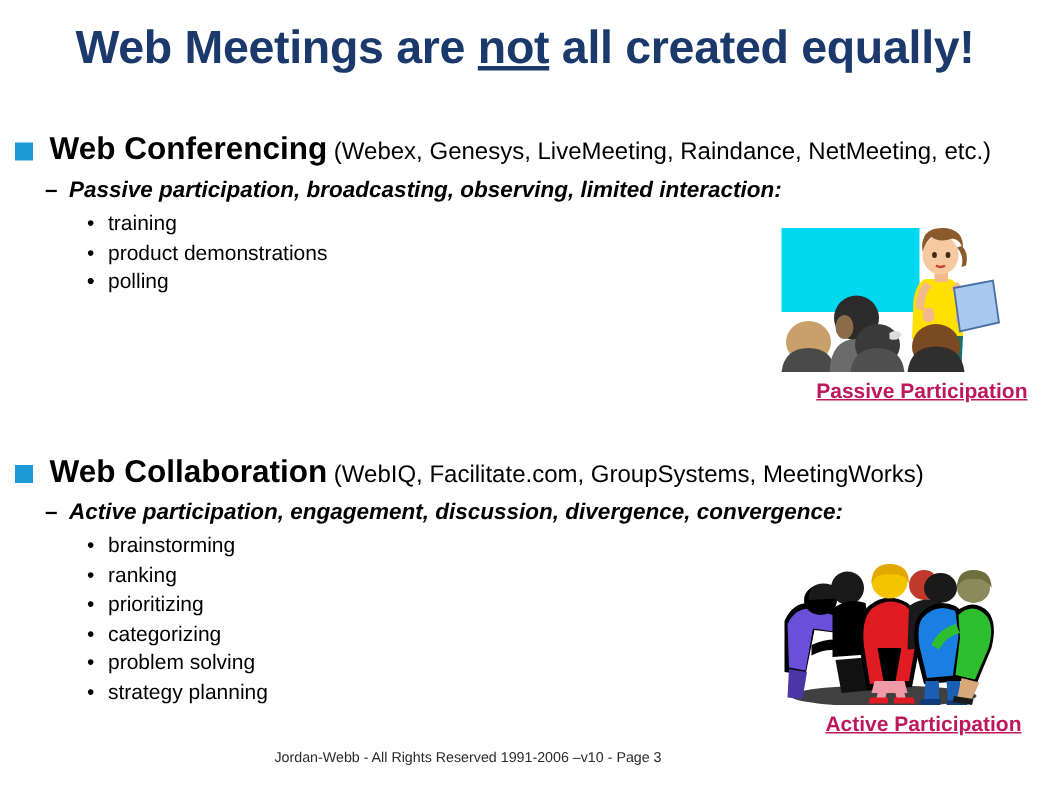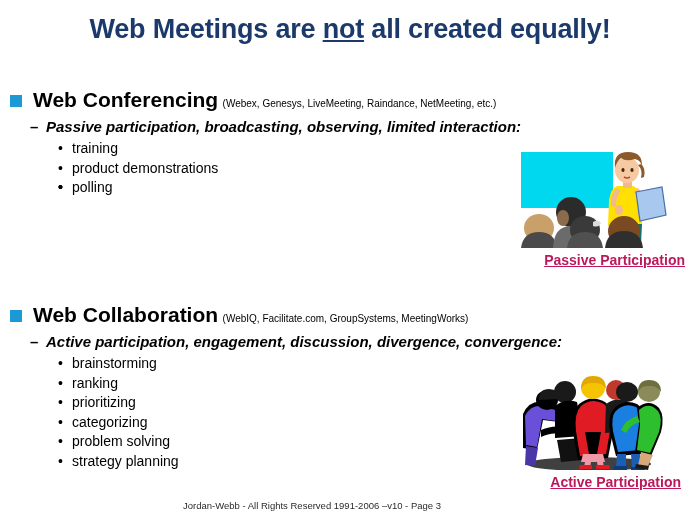--- a/index.html
+++ b/index.html
@@ -16,21 +16,21 @@
     color: #000000;
   }
 
   
   .slide-title {
     position: absolute;
     top: 14px;
     left: 0;
     width: 700px;
     text-align: center;
-    font-size: 27px;
+    font-size: 31px;
     font-weight: bold;
     color: #1B3A6B;
     letter-spacing: -0.2px;
     white-space: nowrap;
   }
   .slide-title .u { text-decoration: underline; }
 
   
   .section { position: absolute; left: 0; width: 700px; }
   #section-conferencing { top: 88px; }
@@ -50,21 +50,21 @@
     height: 12px;
     background: #1C9AD6;
   }
   .head-main {
     font-size: 21px;
     font-weight: bold;
     color: #000000;
     vertical-align: baseline;
   }
   .head-sub {
-    font-size: 10px;
+    font-size: 16px;
     font-weight: normal;
     color: #000000;
     vertical-align: baseline;
   }
 
   .section-sub {
     position: relative;
     padding-left: 46px;
     margin-top: 4px;
     font-size: 15px;

